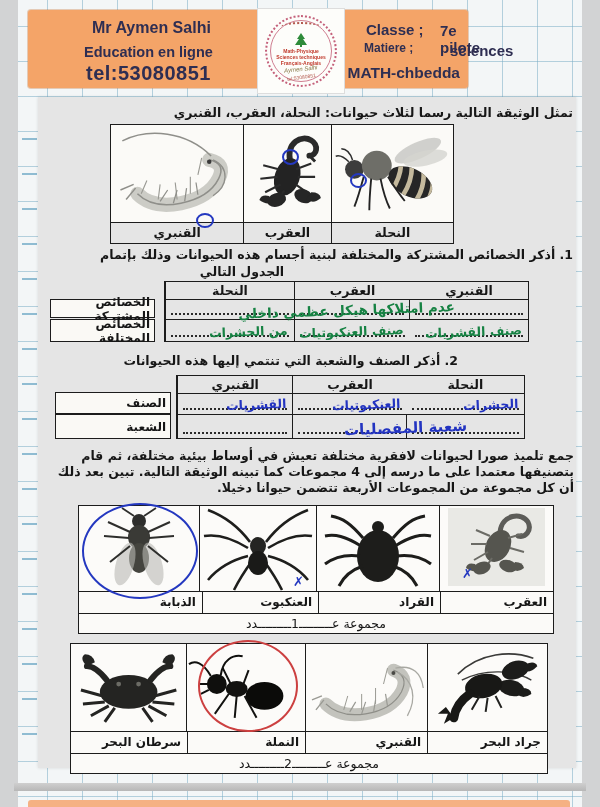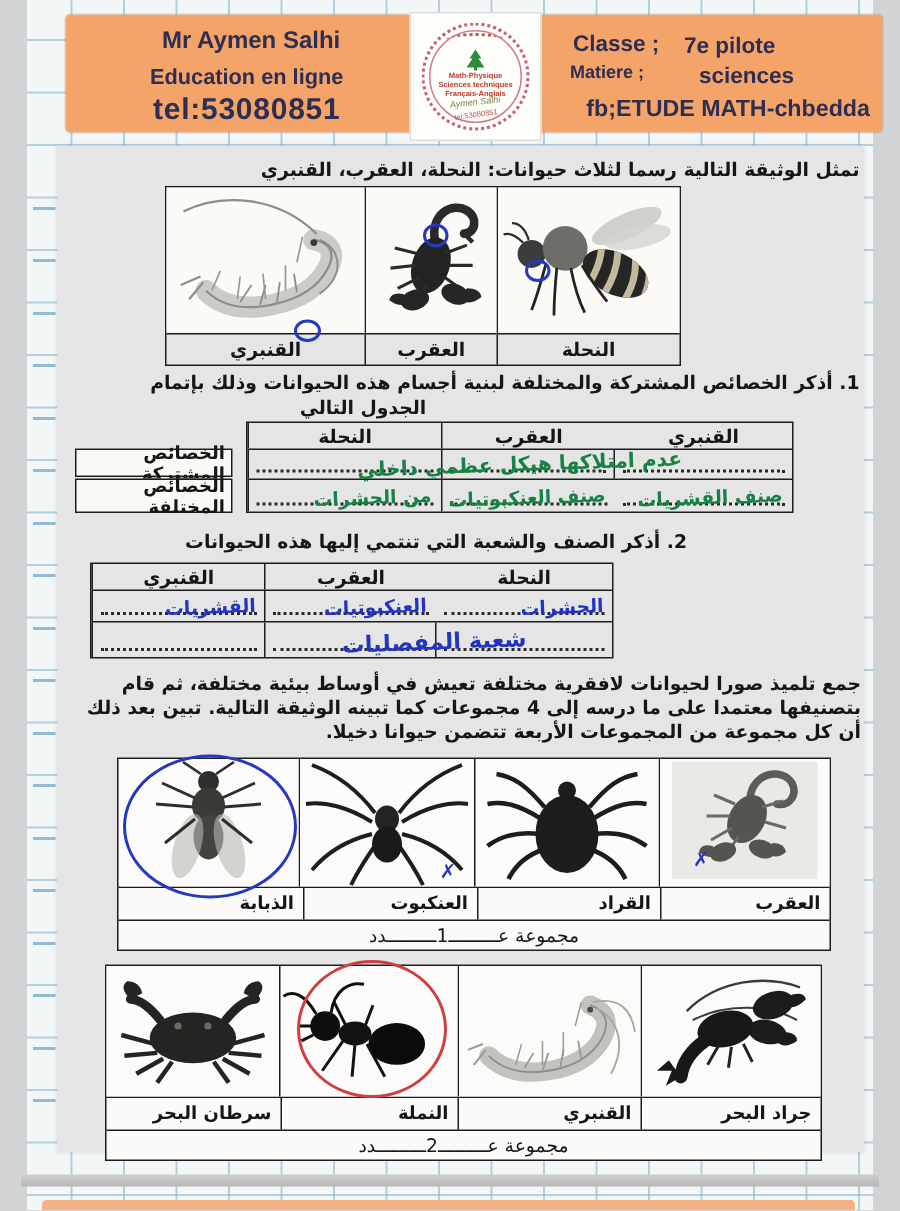--- a/index.html
+++ b/index.html
@@ -6,22 +6,22 @@
   body{background:#bfbfbf;font-family:"DejaVu Sans",sans-serif;}
   .screen{position:relative;width:600px;height:807px;margin:0 auto;background:#d2d3d4;overflow:hidden;}
   .grid-paper{position:absolute;left:18px;top:0;width:564px;height:807px;
     background-color:#f3f6f7;
     background-image:linear-gradient(to right, rgba(125,175,200,.55) 1px, transparent 1px),
                      linear-gradient(to bottom, rgba(125,175,200,.55) 1px, transparent 1px);
     background-size:35px 35px;background-position:-6px -9px;}
   .left-ticks{position:absolute;left:22px;top:105px;width:15px;height:660px;
     background:repeating-linear-gradient(to bottom, transparent 0 33px, #8fbcd2 33px 35px);}
   
-  .banner{position:absolute;left:28px;top:10px;width:544px;height:78px;background:#f4a468;border-radius:3px;
-    box-shadow:0 0 0 1px rgba(200,120,60,.35);color:#2e2e52;font-family:"Liberation Sans","DejaVu Sans",sans-serif;margin-left:16px;}
+  .banner{position:absolute;left:28px;top:10px;width:440px;height:78px;background:#f4a468;border-radius:3px;
+    box-shadow:0 0 0 1px rgba(200,120,60,.35);color:#2e2e52;font-family:"Liberation Sans","DejaVu Sans",sans-serif;}
   .b-name{position:absolute;left:64px;top:9px;font-size:16px;font-weight:700;}
   .b-sub{position:absolute;left:56px;top:34px;font-size:14.5px;font-weight:600;}
   .b-tel{position:absolute;left:58px;top:52px;font-size:20px;font-weight:700;letter-spacing:.5px;}
   .b-classe-l{position:absolute;left:338px;top:11px;font-size:15px;font-weight:700;}
   .b-classe-v{position:absolute;left:412px;top:12px;font-size:15px;font-weight:700;}
   .b-matiere-l{position:absolute;left:336px;top:31px;font-size:12px;font-weight:700;}
   .b-matiere-v{position:absolute;left:422px;top:32px;font-size:15px;font-weight:700;}
   .b-fb{position:absolute;right:8px;top:54px;font-size:15.5px;font-weight:700;}
   .logo-box{position:absolute;left:229px;top:-2px;width:86px;height:84px;background:#fdfdfa;border:1px solid #ddd;
     display:flex;align-items:center;justify-content:center;}
@@ -222,20 +222,25 @@
             <div class="dotline"></div>
             <div class="cellink ink-g">صنف القشريات</div>
           </div>
         </div>
       </div>
     </div>
 
     <div class="q2 ar">2. أذكر الصنف والشعبة التي تنتمي إليها هذه الحيوانات</div>
 
     <div class="tblwrap t2">
+      <div class="lblcol" style="width:116px">
+        <div class="spacer"></div>
+        <div class="lblbox" style="height:20px">الصنف</div>
+        <div class="lblbox" style="height:23px">الشعبة</div>
+      </div>
       <div style="width:5px"></div>
       <div class="datatbl" style="width:347px">
         <div class="drow">
           <div class="dcell hcell" style="width:115px">القنبري</div>
           <div class="dcell hcell" style="width:114px">العقرب</div>
           <div class="dcell hcell" style="width:118px">النحلة</div>
         </div>
         <div class="drow" style="height:20px">
           <div class="dcell" style="width:115px">
             <div class="dotline"></div>

